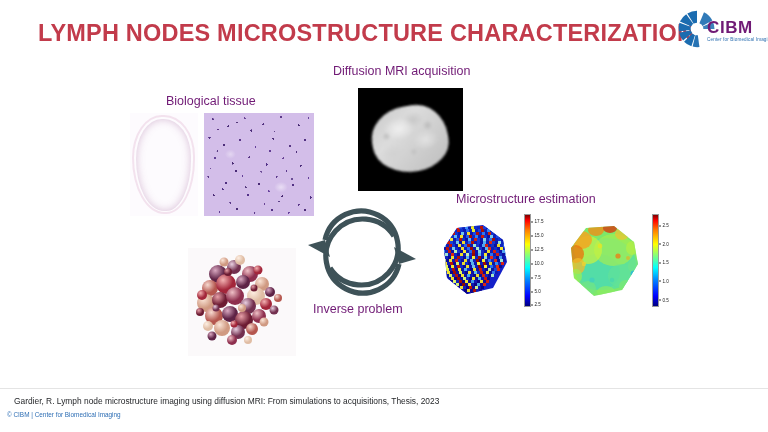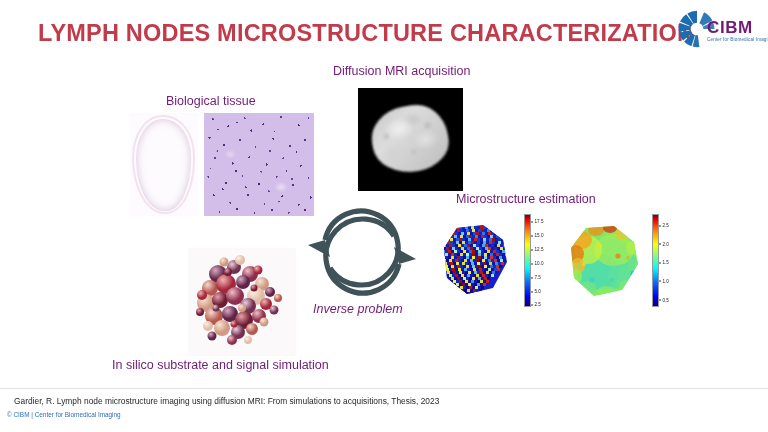--- a/index.html
+++ b/index.html
@@ -40,21 +40,21 @@
   
   .lbl {
     position: absolute;
     font-size: 12.5px;
     color: #701a75;
     white-space: nowrap;
   }
   .lbl-bio  { left: 166px; top: 94px; }
   .lbl-dmri { left: 333px; top: 64px; }
   .lbl-micro{ left: 456px; top: 192px; }
-  .lbl-inv  { left: 313px; top: 302px; font-style: italic; }
+  .lbl-inv  { left: 313px; top: 302px; }
   .lbl-silico { left: 112px; top: 358px; }
 
   
   .histo-lo {
     position: absolute; left: 130px; top: 113px;
     width: 68px; height: 103px;
     background: #fdfbfe;
     overflow: hidden;
   }
   .histo-lo .node {
@@ -254,21 +254,20 @@
       <circle cx="30" cy="30" r="9" fill="#ffffff"></circle>
     </svg>
     <div class="logo-cibm">CIBM</div>
     <div class="logo-sub">Center for Biomedical Imaging</div>
   </div>
 
   <div class="lbl lbl-bio">Biological tissue</div>
   <div class="lbl lbl-dmri">Diffusion MRI acquisition</div>
   <div class="lbl lbl-micro">Microstructure estimation</div>
   <div class="lbl lbl-inv">Inverse problem</div>
-  <div class="lbl lbl-silico">In silico substrate and signal simulation</div>
 
   <div class="histo-lo">
     <div class="node"></div>
     <div class="capsule"></div>
   </div>
 
   <div class="histo-hi">
     <div class="cells"></div>
     <div class="cells2"></div>
   </div>

